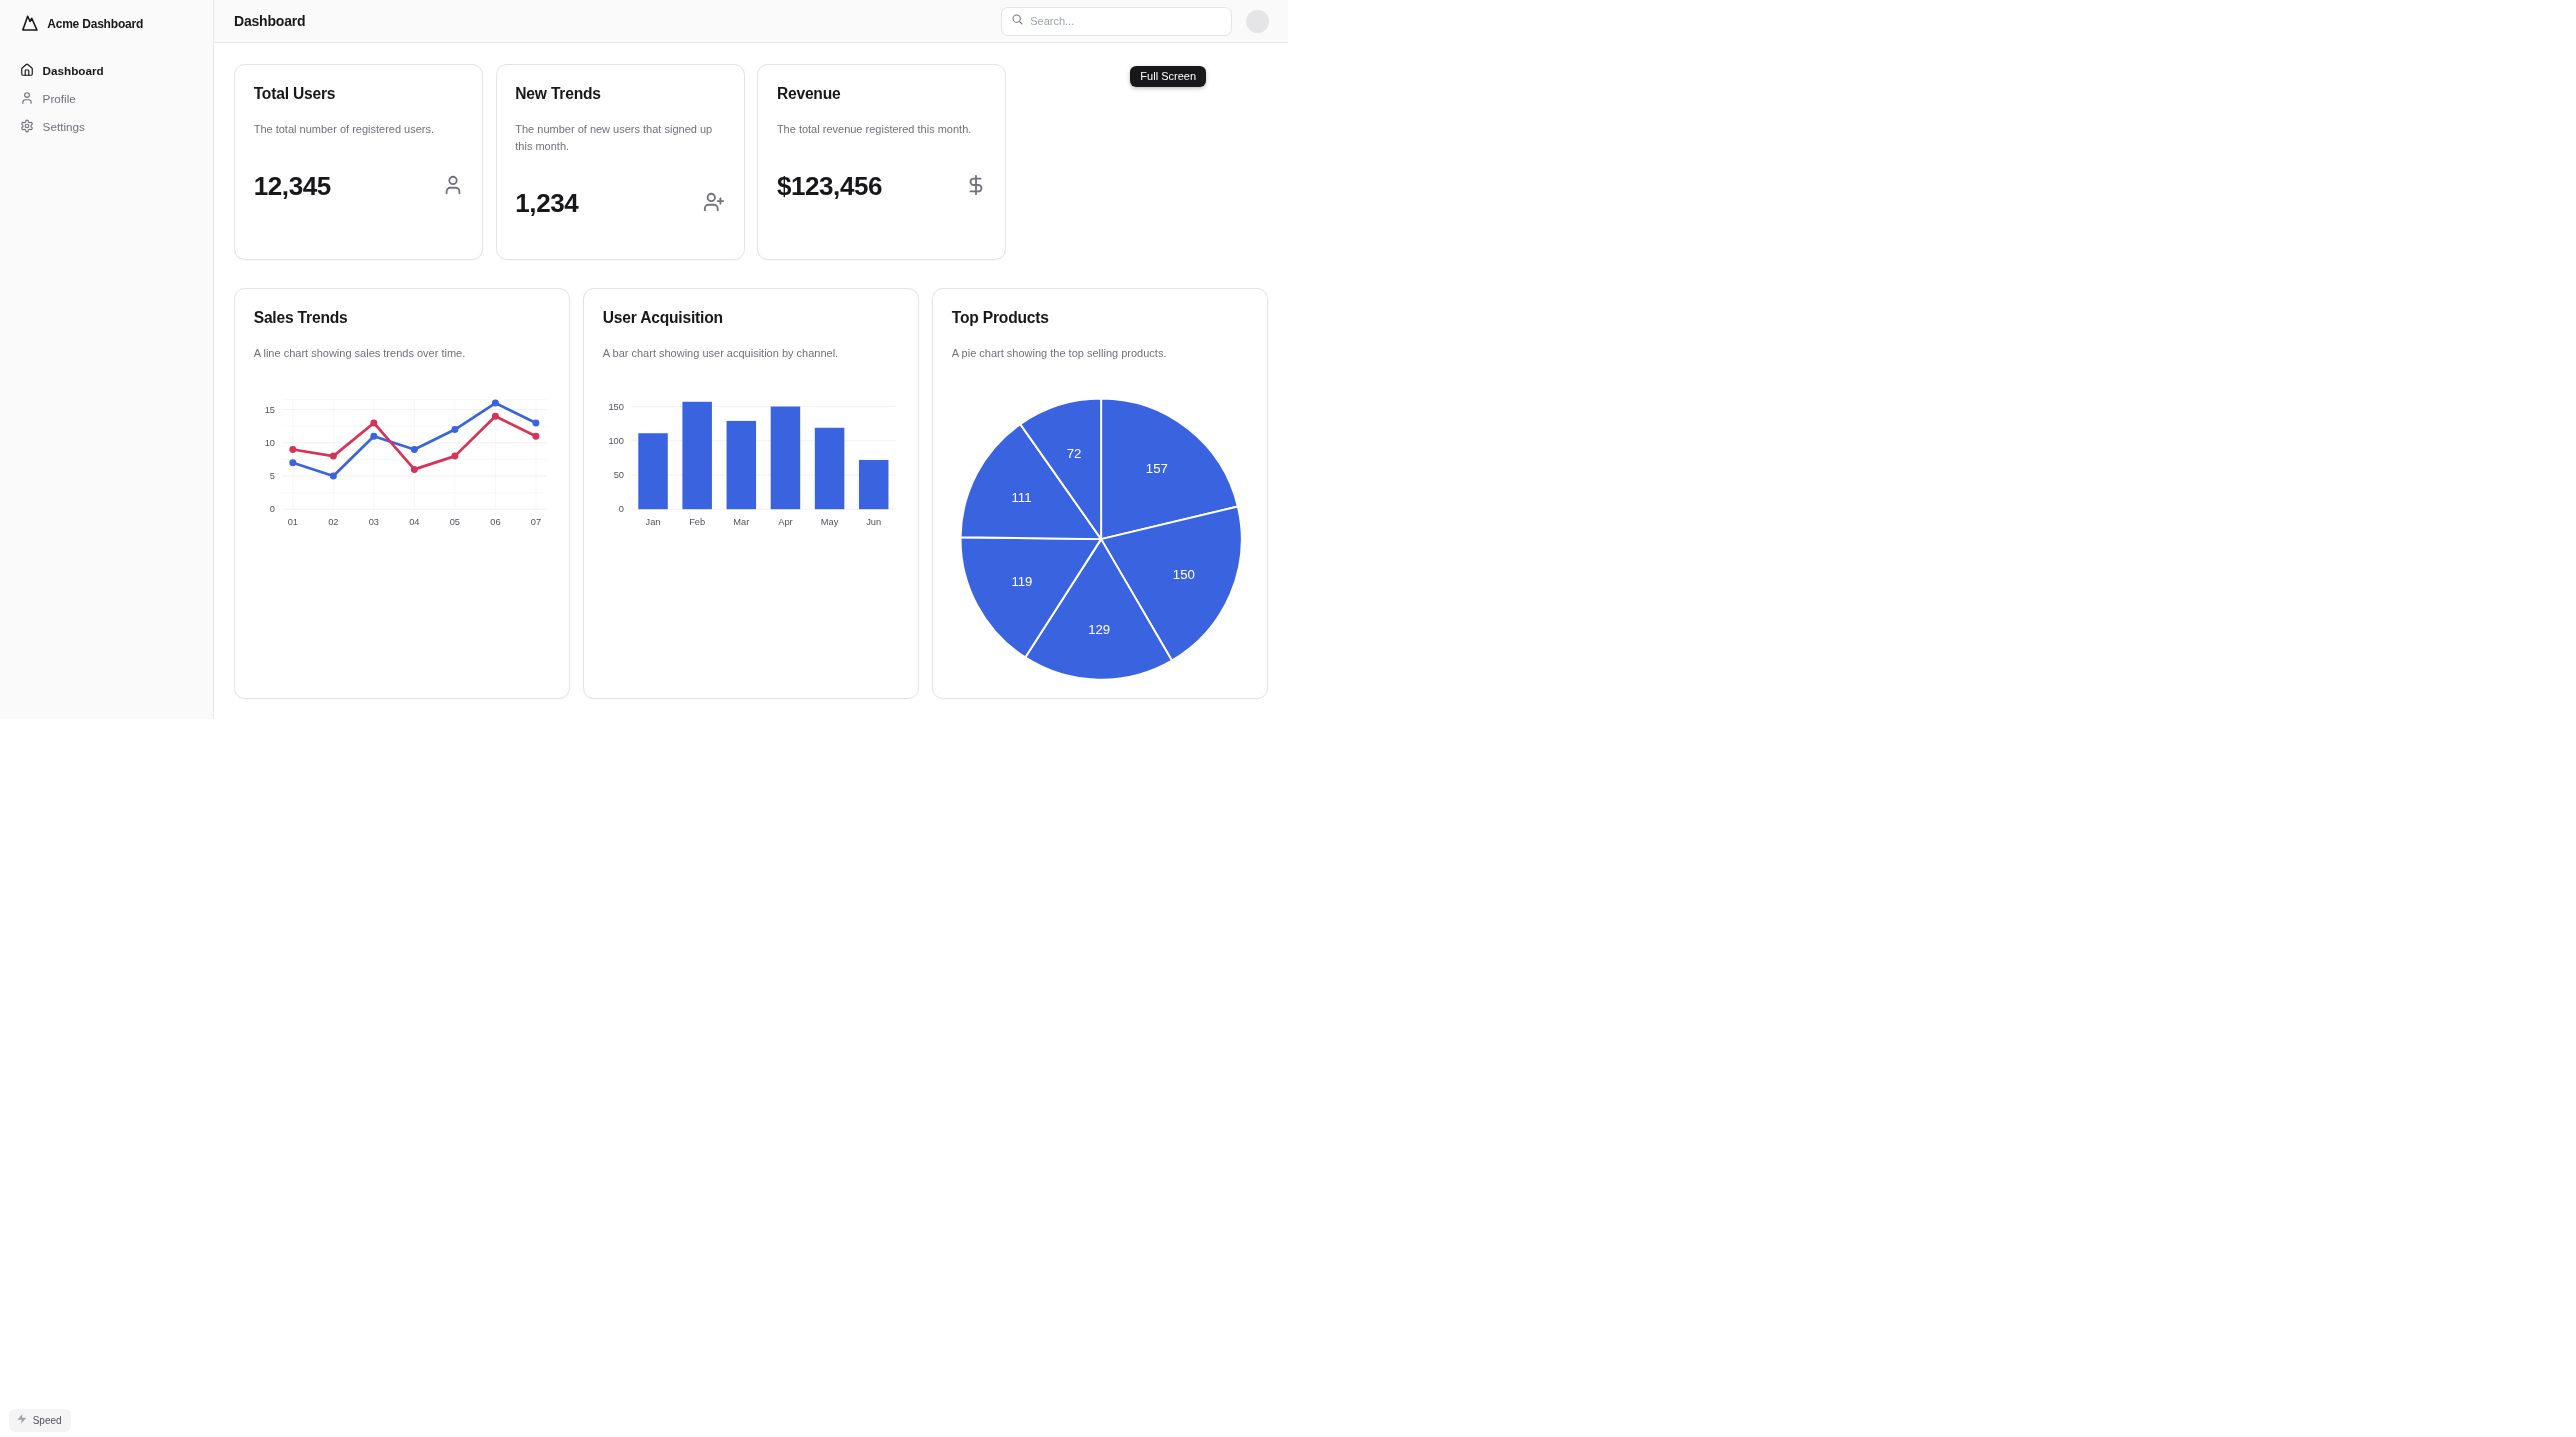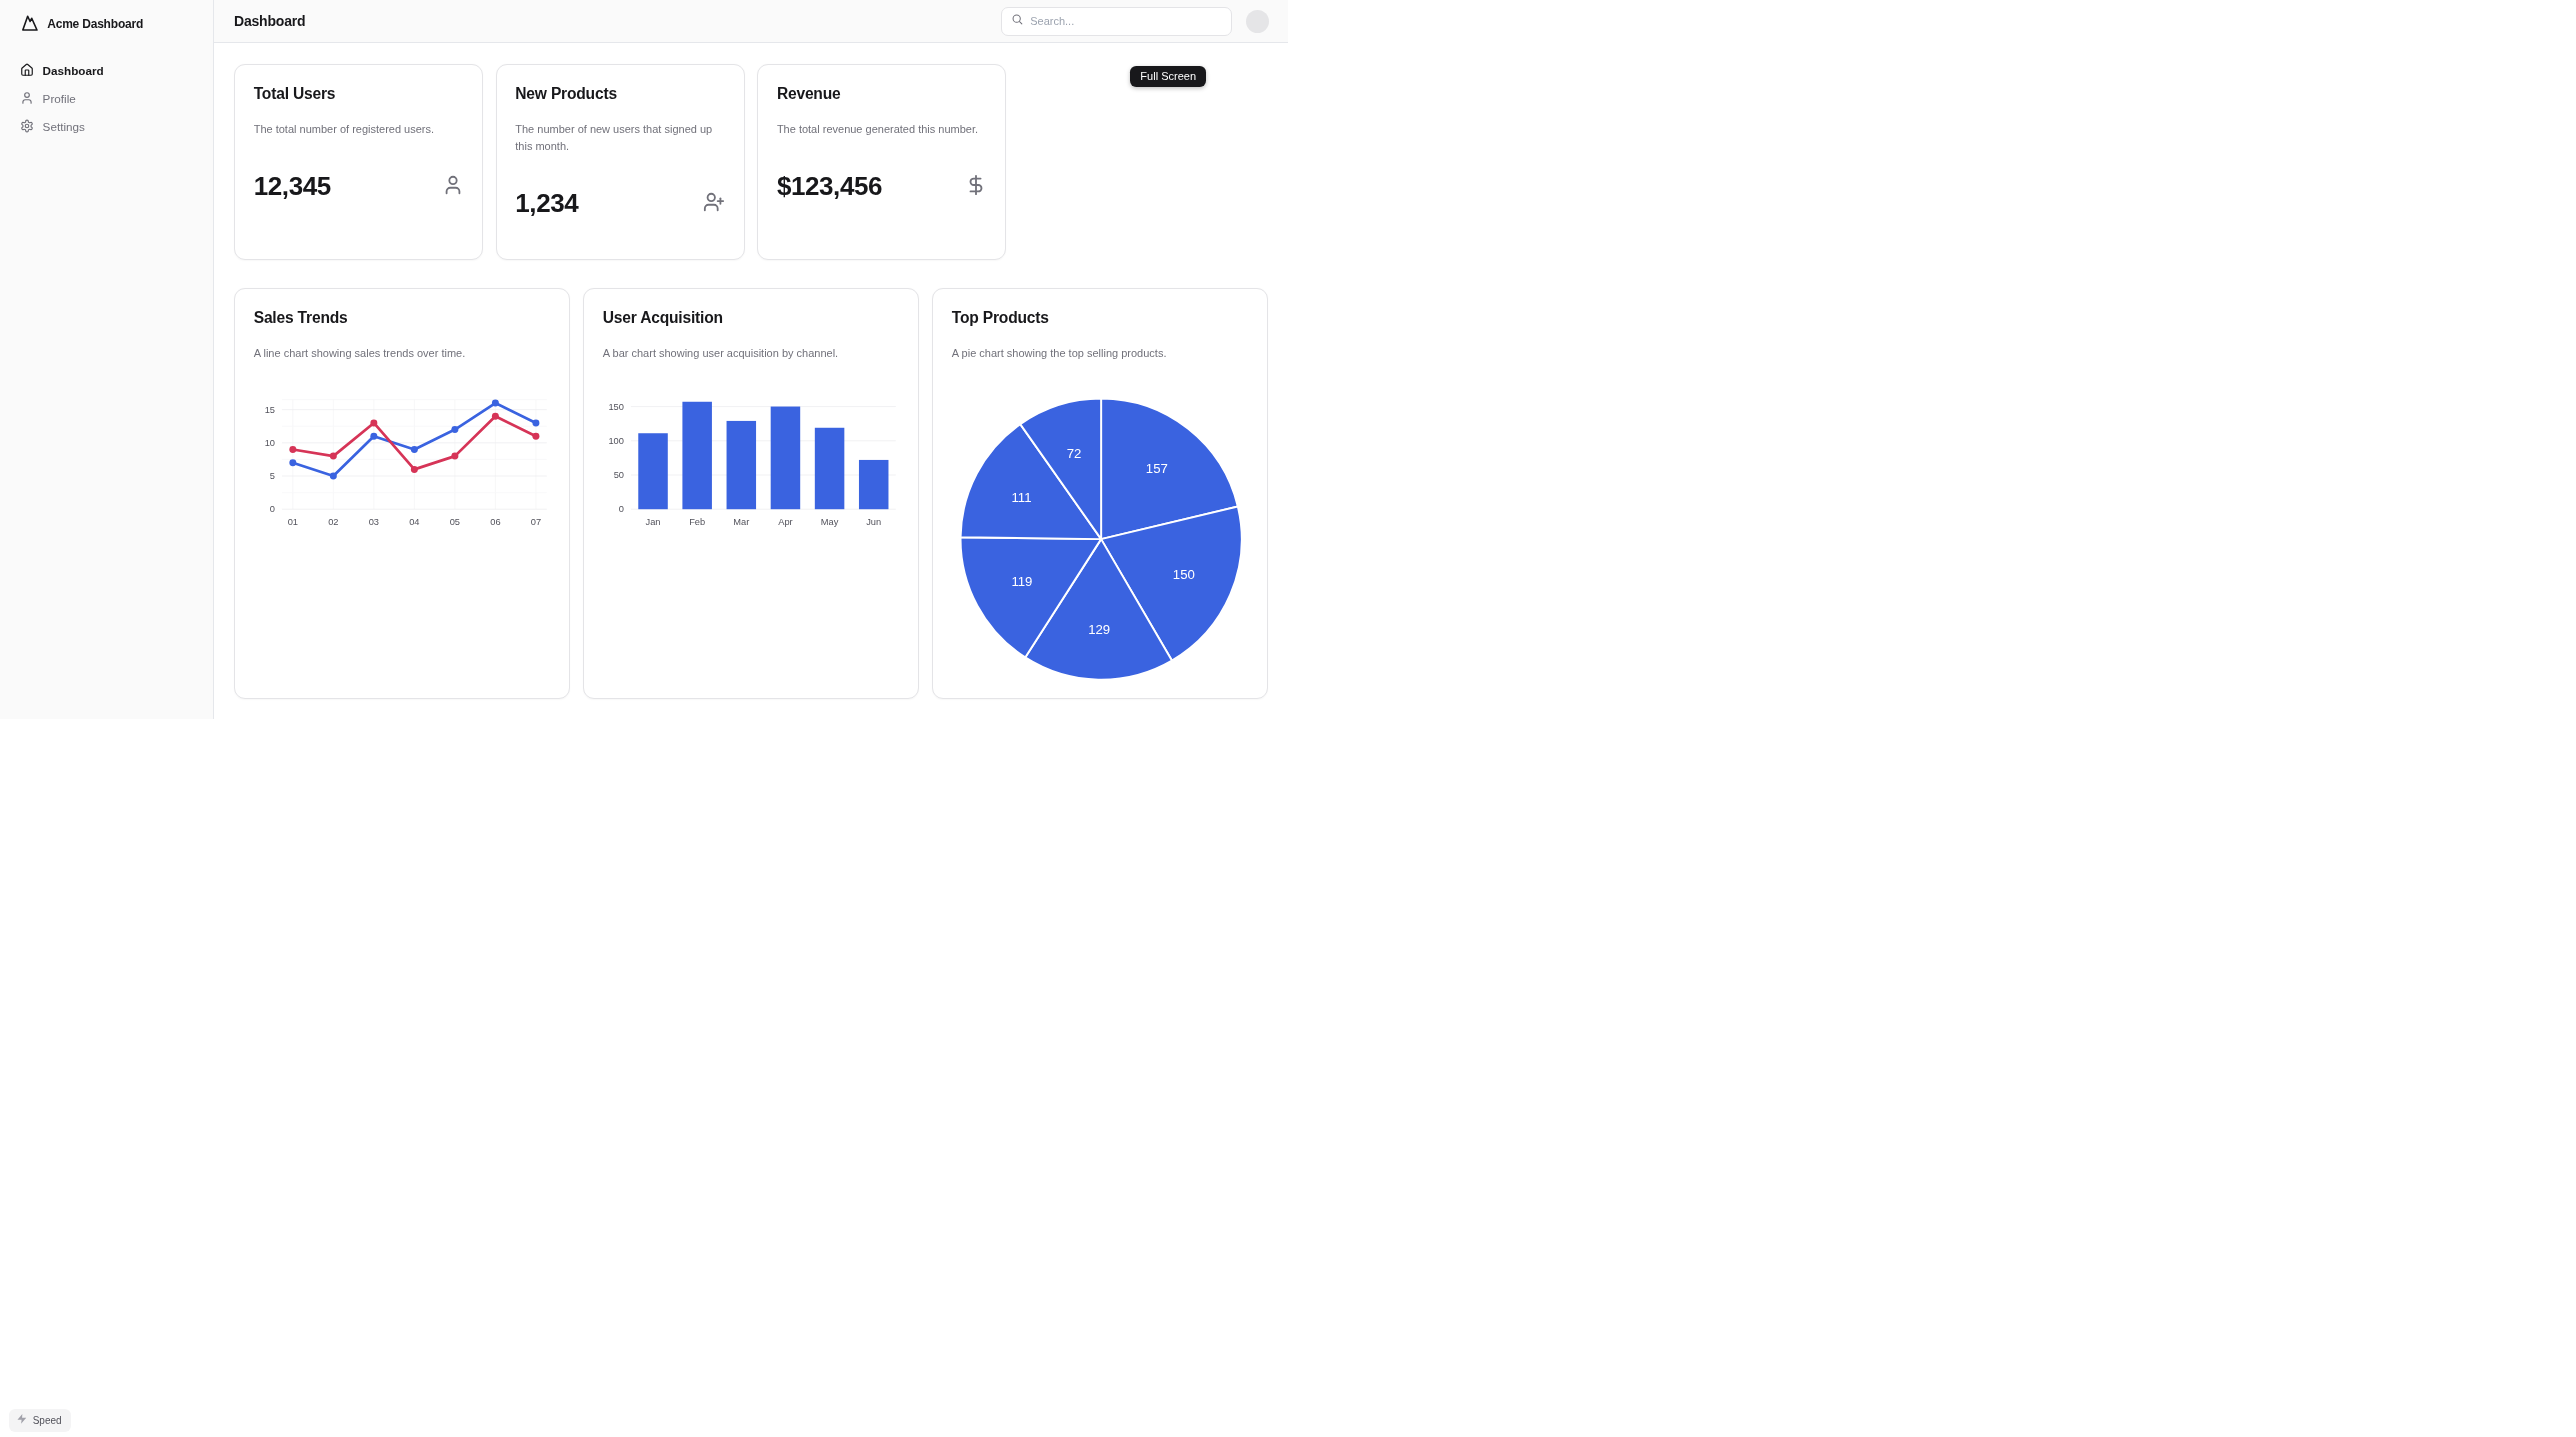--- a/index.html
+++ b/index.html
@@ -140,37 +140,37 @@
           <span class="stat-value">12,345</span>
           <span class="stat-icon">
             <svg width="22" height="22" viewBox="0 0 24 24" fill="none" stroke="currentColor" stroke-width="2" stroke-linecap="round" stroke-linejoin="round">
                 <path d="M19 21v-2a4 4 0 0 0-4-4H9a4 4 0 0 0-4 4v2"></path>
                 <circle cx="12" cy="7" r="4"></circle>
               </svg>
           </span>
         </div>
       </div>
       <div class="card stat-card">
-        <div class="card-title">New Products</div>
+        <div class="card-title">New Trends</div>
         <div class="card-desc">The number of new users that signed up this month.</div>
         <div class="stat-row">
           <span class="stat-value">1,234</span>
           <span class="stat-icon">
             <svg width="22" height="22" viewBox="0 0 24 24" fill="none" stroke="currentColor" stroke-width="2" stroke-linecap="round" stroke-linejoin="round">
                 <path d="M16 21v-2a4 4 0 0 0-4-4H6a4 4 0 0 0-4 4v2"></path>
                 <circle cx="9" cy="7" r="4"></circle>
                 <line x1="19" y1="8" x2="19" y2="14"></line>
                 <line x1="22" y1="11" x2="16" y2="11"></line>
               </svg>
           </span>
         </div>
       </div>
       <div class="card stat-card">
         <div class="card-title">Revenue</div>
-        <div class="card-desc">The total revenue generated this number.</div>
+        <div class="card-desc">The total revenue registered this month.</div>
         <div class="stat-row">
           <span class="stat-value">$123,456</span>
           <span class="stat-icon">
             <svg width="22" height="22" viewBox="0 0 24 24" fill="none" stroke="currentColor" stroke-width="2" stroke-linecap="round">
                 <line x1="12" y1="2" x2="12" y2="22"></line>
                 <path d="M17 5H9.5a3.5 3.5 0 0 0 0 7h5a3.5 3.5 0 0 1 0 7H6"></path>
               </svg>
           </span>
         </div>
       </div>

